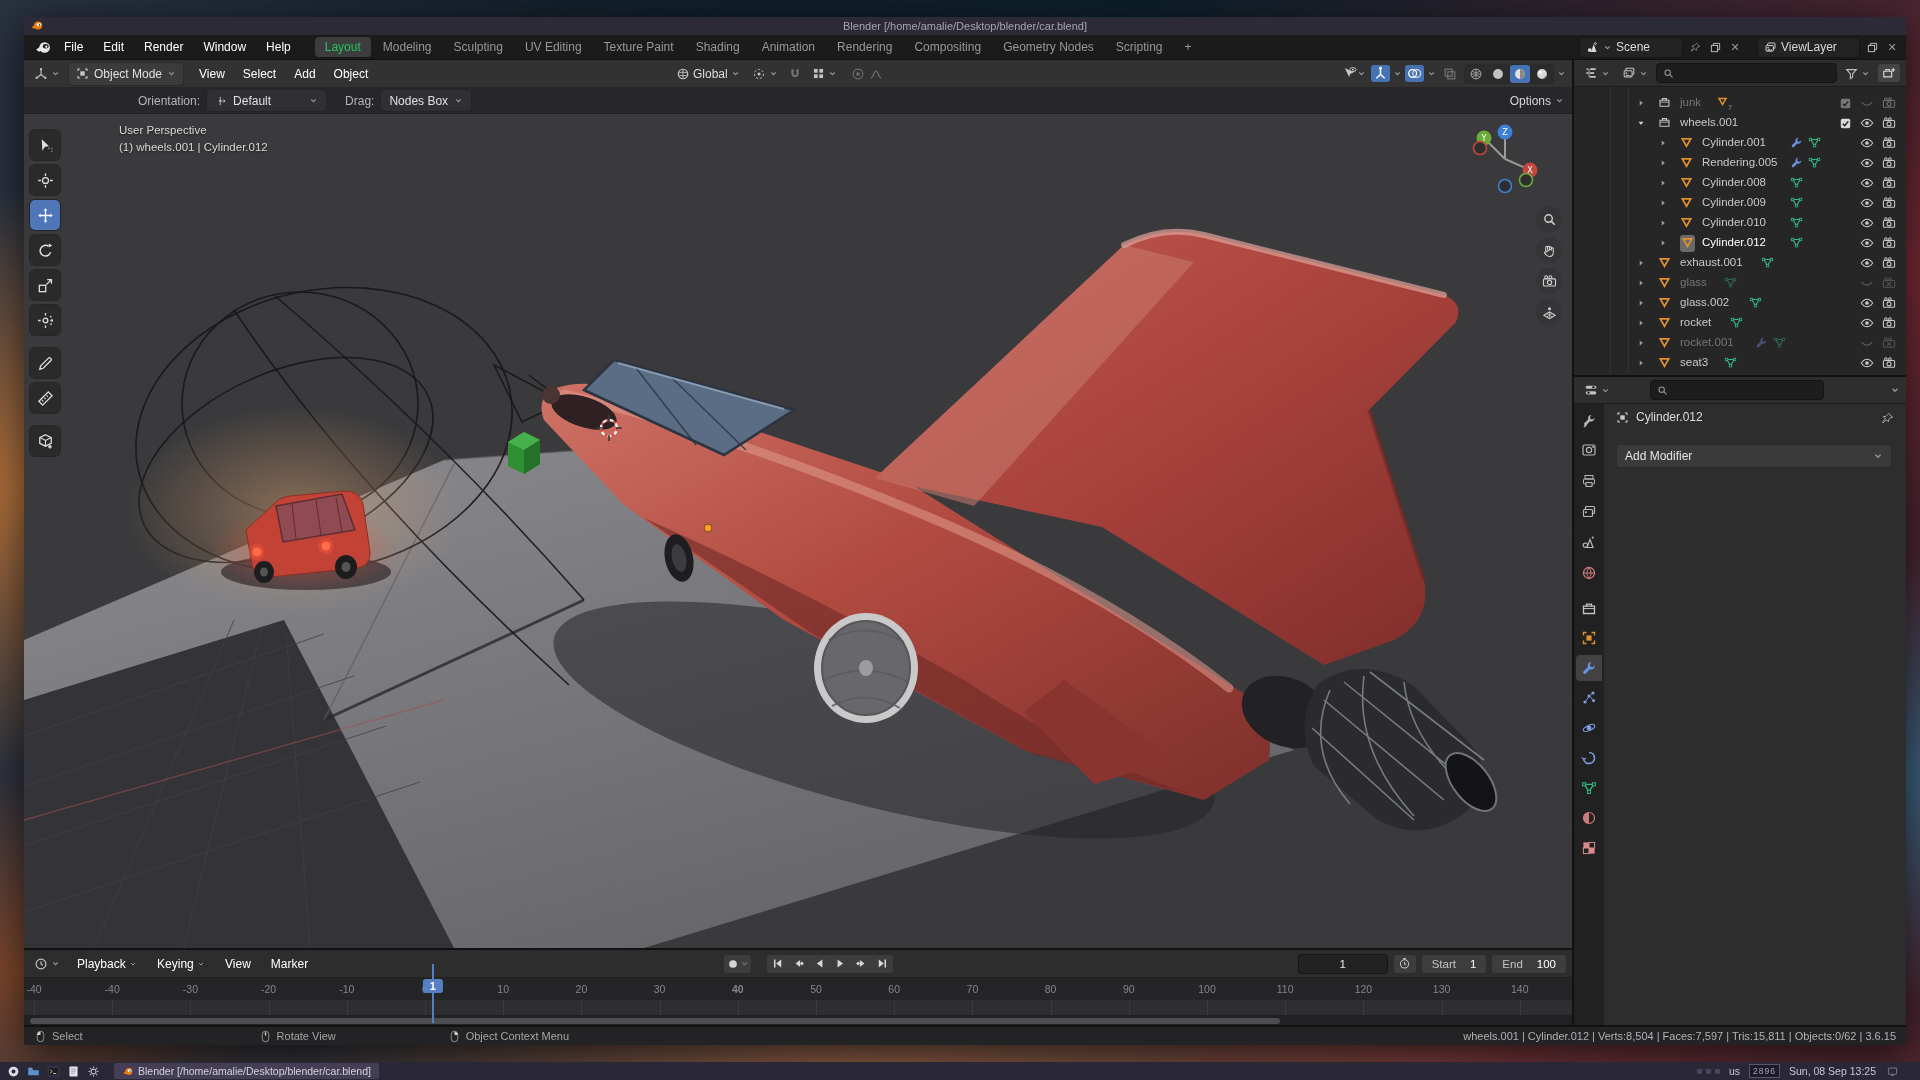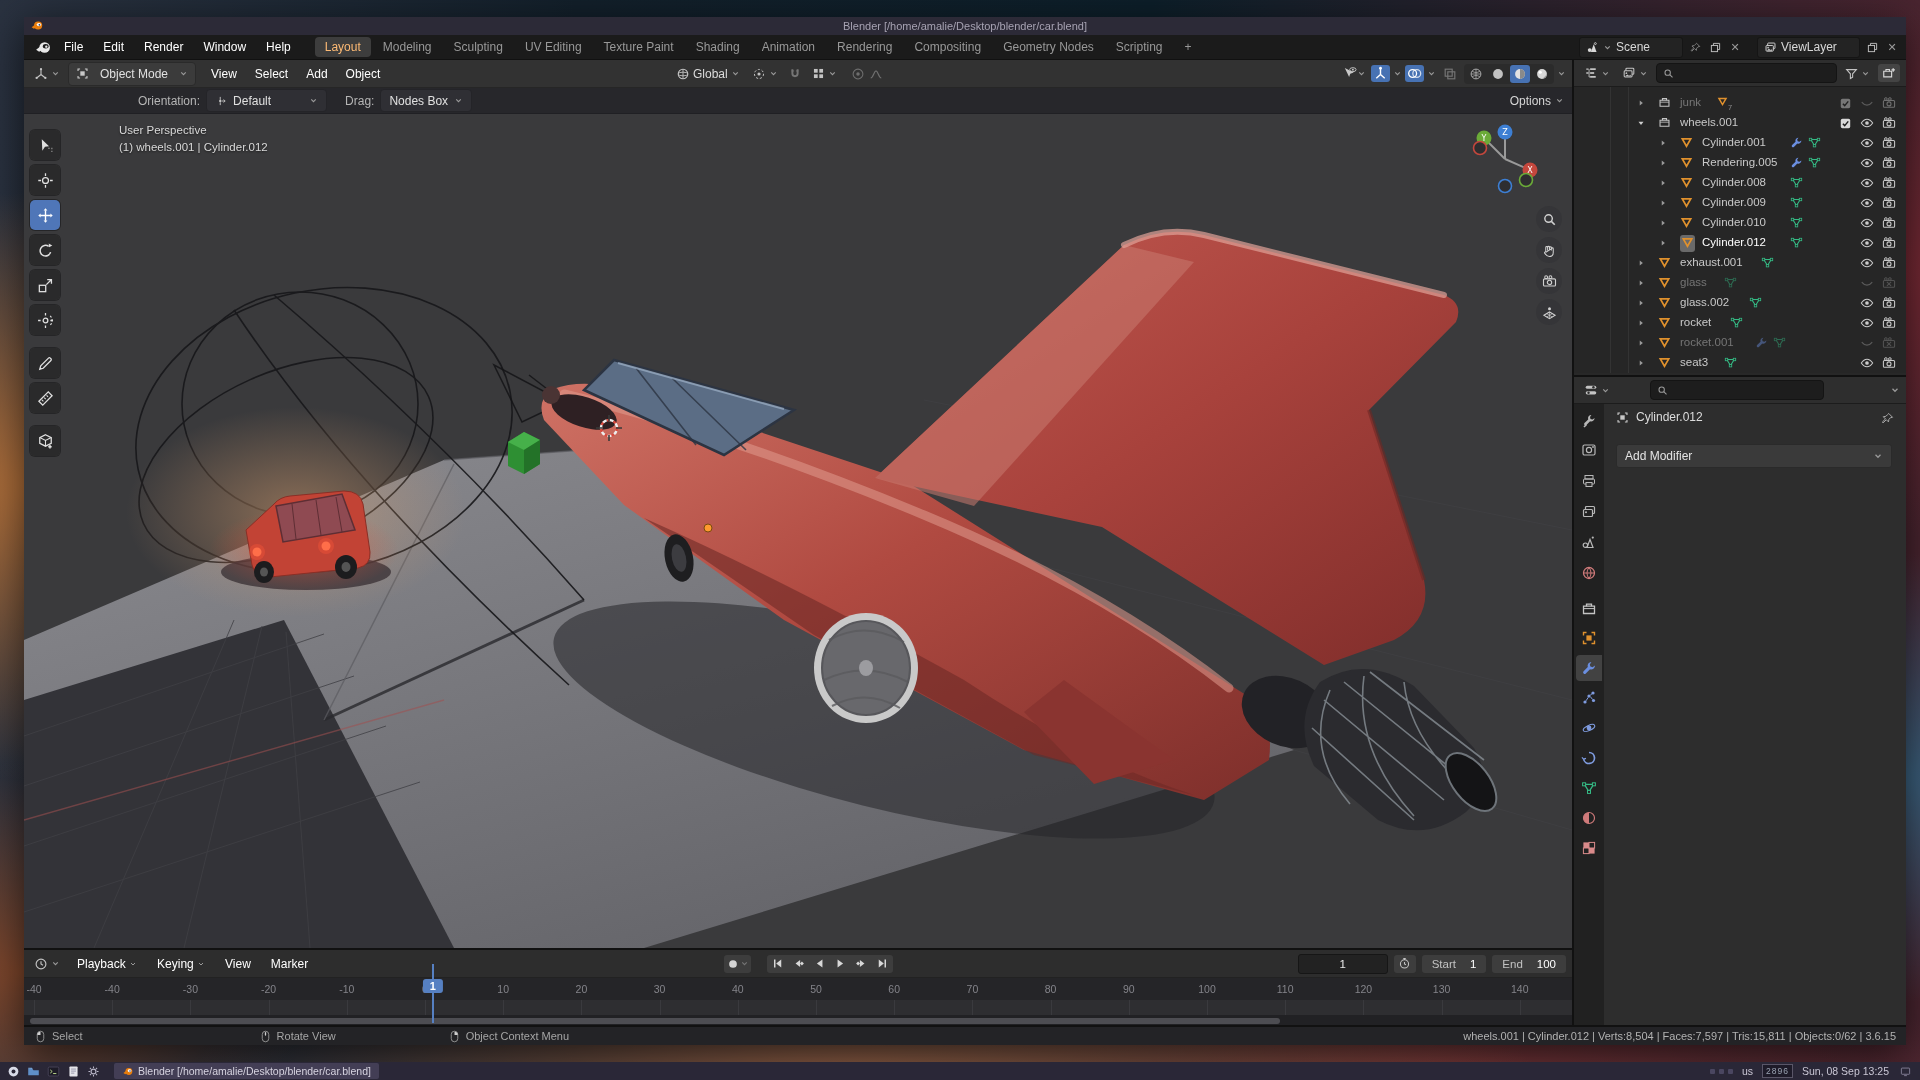--- a/index.html
+++ b/index.html
@@ -23,33 +23,33 @@
         box-shadow:0 10px 40px rgba(0,0,0,.65);font-size:12px}
   .titlebar{position:absolute;left:0;top:0;right:0;height:18px;background:#2c2a37;
             display:flex;align-items:center;justify-content:center;font-size:11px;color:#a6a2b2}
   .titlebar .tlogo{position:absolute;left:6px;top:2px}
 
   .topbar{position:absolute;left:0;top:18px;right:0;height:25px;background:#1b1b1b;border-bottom:1px solid #111;
           display:flex;align-items:center;padding:0 6px;box-sizing:border-box}
   .menu-item{padding:0 9px;color:#ffffff;font-size:12px;cursor:default;white-space:nowrap}
   .tabs{display:flex;align-items:center;margin-left:14px}
   .tab{padding:3px 10px;margin:0 1px;color:#989898;border-radius:4px;font-size:12px;white-space:nowrap}
-  .tab.active{background:#3d3d3d;color:#fdba74}
+  .tab.active{background:#3d3d3d;color:#22c55e}
   .topbar-right{margin-left:auto;display:flex;align-items:center;gap:4px}
   .idfield{display:flex;align-items:center;gap:4px;background:#232323;border:1px solid #151515;border-radius:3px;
            padding:1px 6px;height:17px;color:#d8d8d8;font-size:12px}
   .smallbtn{width:16px;height:16px;display:flex;align-items:center;justify-content:center;color:#9a9a9a;font-size:11px}
 
   
   .vp{position:absolute;left:0;top:43px;width:1548px;height:888px;background:#3b3b3d;overflow:hidden}
   .vp-header{position:absolute;left:0;top:0;right:0;height:28px;background:#323232;border-bottom:1px solid #262626;z-index:30;
              display:flex;align-items:center;padding:0 6px;box-sizing:border-box}
   .hgroup{display:flex;align-items:center;gap:2px}
   .hbtn{display:flex;align-items:center;gap:3px;padding:2px 4px;border-radius:3px}
-  .hfield{display:flex;align-items:center;gap:11px;background:#3b3b3b;border:1px solid #2a2a2a;border-radius:4px;
+  .hfield{display:flex;align-items:center;gap:5px;background:#3b3b3b;border:1px solid #2a2a2a;border-radius:4px;
           padding:2px 7px;height:18px;color:#e0e0e0}
   .vmenus{display:flex;margin-left:6px}
   .vp-center{position:absolute;left:648px;display:flex;align-items:center;gap:4px}
   .vp-rightcluster{margin-left:auto;display:flex;align-items:center;gap:3px}
   .tglchip{display:flex;align-items:center;border-radius:3px;padding:1px 2px}
   .tglchip.on{background:#4772b3}
   .shadegroup{display:flex;align-items:center;background:#2b2b2b;border-radius:4px;padding:1px 2px;gap:2px}
   .shadegroup .sh{width:20px;height:18px;display:flex;align-items:center;justify-content:center;border-radius:3px}
   .sh.on{background:#4772b3}
   .toolsettings{position:absolute;left:0;top:28px;right:0;height:26px;background:#27272b;z-index:29;
@@ -140,21 +140,21 @@
   .hint{display:flex;align-items:center;gap:5px;white-space:nowrap}
   .sb-info{margin-left:auto;margin-right:10px;color:#b2b2b2;white-space:nowrap}
 
   
   .taskbar{position:absolute;left:0;top:1062px;width:1920px;height:18px;background:#2a2737;display:flex;align-items:center;
            font-size:10.5px;color:#c9c6d4;z-index:50}
   .tb-icons{display:flex;align-items:center;gap:6px;padding:0 6px}
   .tb-ico{width:14px;height:14px;display:flex;align-items:center;justify-content:center}
   .tb-task{display:flex;align-items:center;gap:5px;background:#433e55;height:16px;border-radius:2px;padding:0 8px;
            margin-left:8px;color:#d6d3e0;max-width:260px;white-space:nowrap;overflow:hidden}
-  .tb-right{margin-left:auto;display:flex;align-items:center;gap:9px;padding-right:8px}
+  .tb-right{margin-left:auto;display:flex;align-items:center;gap:9px;padding-right:21px}
   .tb-meter{border:1px solid #5a5668;background:#1e1b29;color:#9aa3b2;font-size:8.5px;padding:0 3px;height:12px;
             display:flex;align-items:center;letter-spacing:1px}
   .tray-dots{display:flex;gap:4px}
   .tray-dots i{width:5px;height:5px;border-radius:1px;background:#4a4660;display:block}
 </style>
 </head>
 <body>
 
 <div class="bwin">
 
@@ -1589,21 +1589,21 @@
     <div class="ruler" id="ruler">
         <span class="tick" style="left: 10px;">-40</span>
         <span class="tick" style="left: 88.2px;">-40</span>
         <span class="tick" style="left: 166.4px;">-30</span>
         <span class="tick" style="left: 244.6px;">-20</span>
         <span class="tick" style="left: 322.8px;">-10</span>
         <span class="tick" style="left: 401px;">0</span>
         <span class="tick" style="left: 479.2px;">10</span>
         <span class="tick" style="left: 557.4px;">20</span>
         <span class="tick" style="left: 635.6px;">30</span>
-        <span class="tick" style="left: 713.8px;">40</span>
+        <span class="tick" style="left: 713.8px; font-weight: bold;">40</span>
         <span class="tick" style="left: 792px;">50</span>
         <span class="tick" style="left: 870.2px;">60</span>
         <span class="tick" style="left: 948.4px;">70</span>
         <span class="tick" style="left: 1026.6px;">80</span>
         <span class="tick" style="left: 1104.8px;">90</span>
         <span class="tick" style="left: 1183px;">100</span>
         <span class="tick" style="left: 1261.2px; text-align: center;">110</span>
         <span class="tick" style="left: 1339.4px;">120</span>
         <span class="tick" style="left: 1417.6px;">130</span>
         <span class="tick" style="left: 1495.8px;">140</span>

